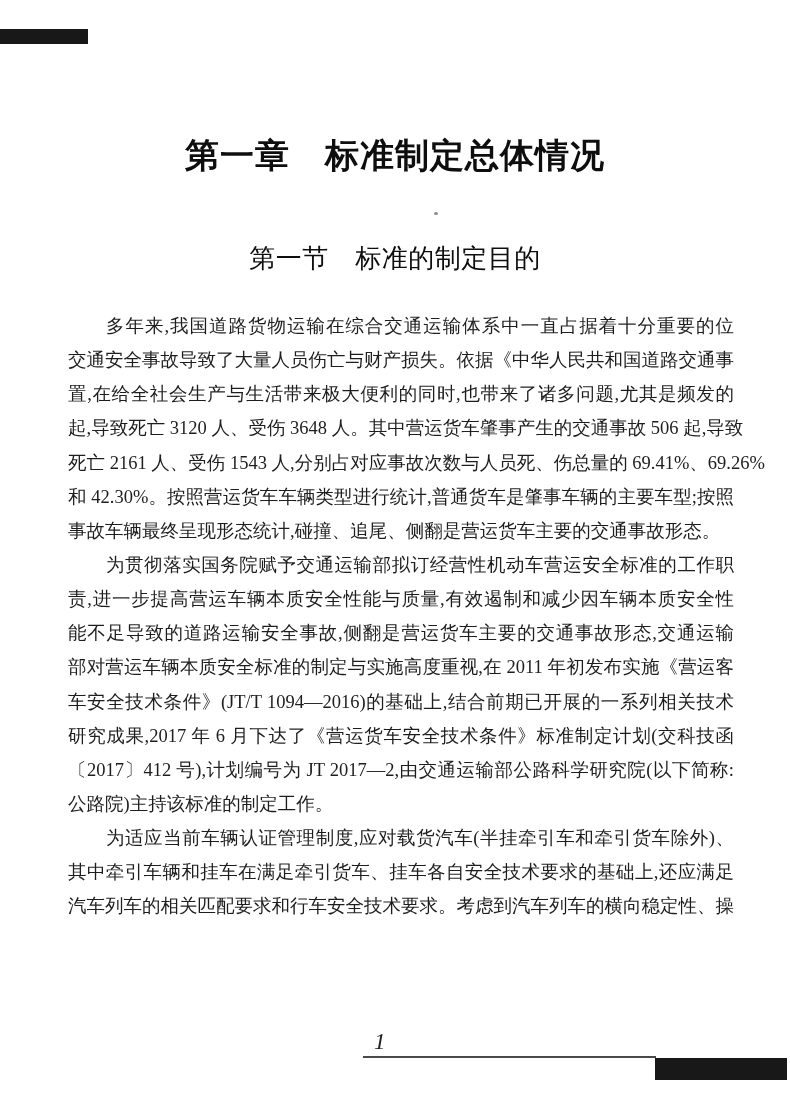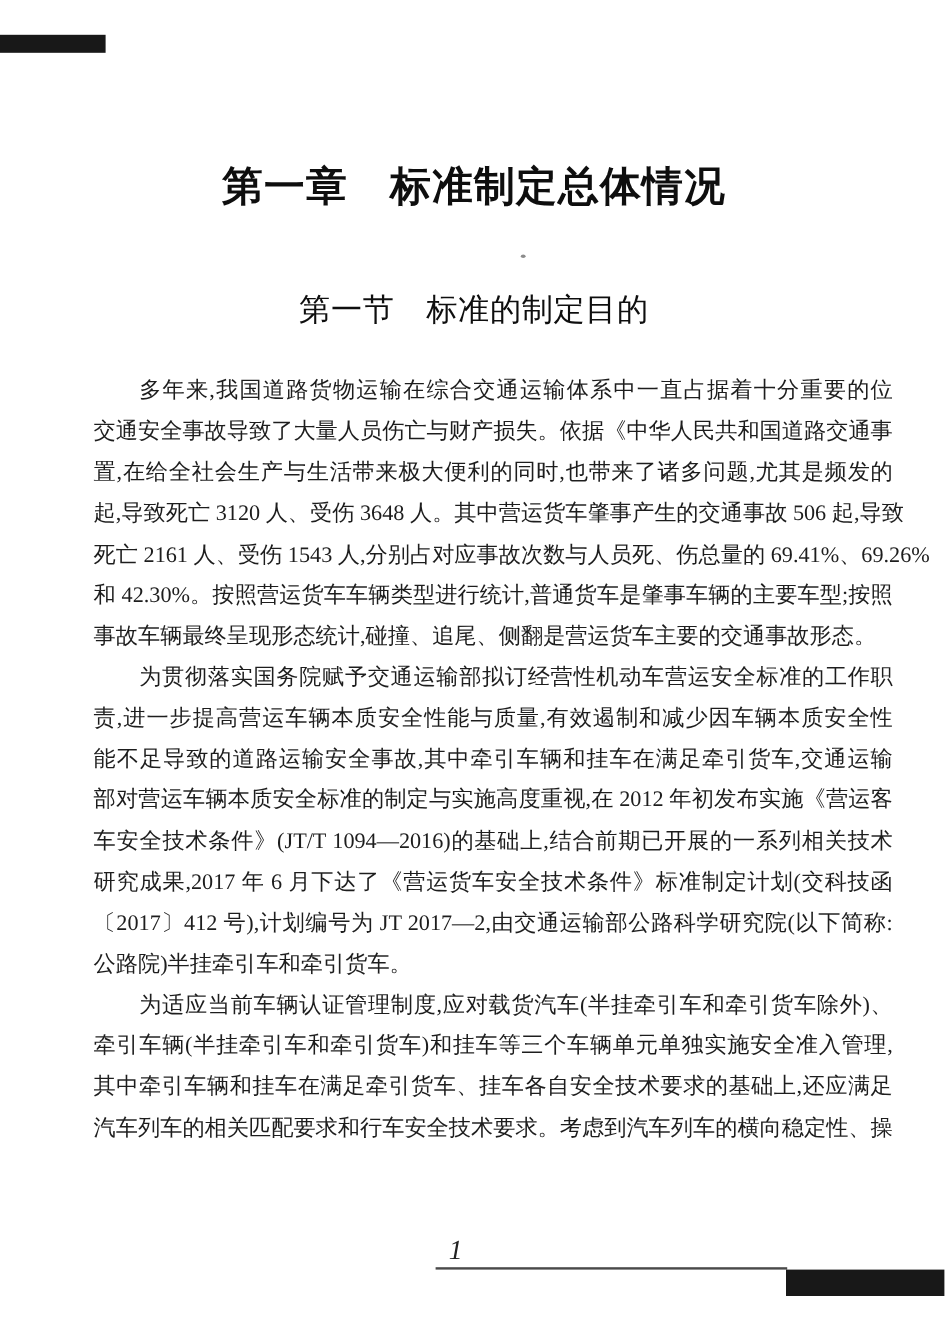--- a/index.html
+++ b/index.html
@@ -49,21 +49,21 @@
   }
   .speck {
     position: absolute;
     left: 434px; top: 212px;
     width: 4px; height: 3px;
     background: #8c8c8c;
     border-radius: 50%;
   }
   .body-text {
     position: absolute;
-    left: 78px; top: 309px;
+    left: 68px; top: 309px;
     width: 666px;
     font-size: 18.5px;
     color: var(--ink);
   }
   .line {
     height: 34.15px;
     line-height: 34.15px;
     white-space: nowrap;
     text-align: justify;
     text-align-last: justify;
@@ -103,28 +103,27 @@
   <div class="body-text" id="body-text">
       <div class="line indent">多年来,我国道路货物运输在综合交通运输体系中一直占据着十分重要的位</div>
       <div class="line">交通安全事故导致了大量人员伤亡与财产损失。依据《中华人民共和国道路交通事</div>
       <div class="line">置,在给全社会生产与生活带来极大便利的同时,也带来了诸多问题,尤其是频发的</div>
       <div class="line">起,导致死亡 3120 人、受伤 3648 人。其中营运货车肇事产生的交通事故 506 起,导致</div>
       <div class="line">死亡 2161 人、受伤 1543 人,分别占对应事故次数与人员死、伤总量的 69.41%、69.26%</div>
       <div class="line">和 42.30%。按照营运货车车辆类型进行统计,普通货车是肇事车辆的主要车型;按照</div>
       <div class="line no-just">事故车辆最终呈现形态统计,碰撞、追尾、侧翻是营运货车主要的交通事故形态。</div>
       <div class="line indent">为贯彻落实国务院赋予交通运输部拟订经营性机动车营运安全标准的工作职</div>
       <div class="line">责,进一步提高营运车辆本质安全性能与质量,有效遏制和减少因车辆本质安全性</div>
-      <div class="line">能不足导致的道路运输安全事故,其中牵引车辆和挂车在满足牵引货车,交通运输</div>
-      <div class="line">部对营运车辆本质安全标准的制定与实施高度重视,在 2012 年初发布实施《营运客</div>
+      <div class="line">能不足导致的道路运输安全事故,侧翻是营运货车主要的交通事故形态,交通运输</div>
+      <div class="line">部对营运车辆本质安全标准的制定与实施高度重视,在 2011 年初发布实施《营运客</div>
       <div class="line">车安全技术条件》(JT/T 1094—2016)的基础上,结合前期已开展的一系列相关技术</div>
       <div class="line">研究成果,2017 年 6 月下达了《营运货车安全技术条件》标准制定计划(交科技函</div>
       <div class="line">〔2017〕412 号),计划编号为 JT 2017—2,由交通运输部公路科学研究院(以下简称:</div>
-      <div class="line no-just">公路院)半挂牵引车和牵引货车。</div>
+      <div class="line no-just">公路院)主持该标准的制定工作。</div>
       <div class="line indent">为适应当前车辆认证管理制度,应对载货汽车(半挂牵引车和牵引货车除外)、</div>
-      <div class="line">牵引车辆(半挂牵引车和牵引货车)和挂车等三个车辆单元单独实施安全准入管理,</div>
       <div class="line">其中牵引车辆和挂车在满足牵引货车、挂车各自安全技术要求的基础上,还应满足</div>
       <div class="line">汽车列车的相关匹配要求和行车安全技术要求。考虑到汽车列车的横向稳定性、操</div>
     </div>
 
   <div class="page-number">1</div>
 
   <div class="footer-rule"></div>
 
   <div class="artifact-bar bot-right"></div>
 

